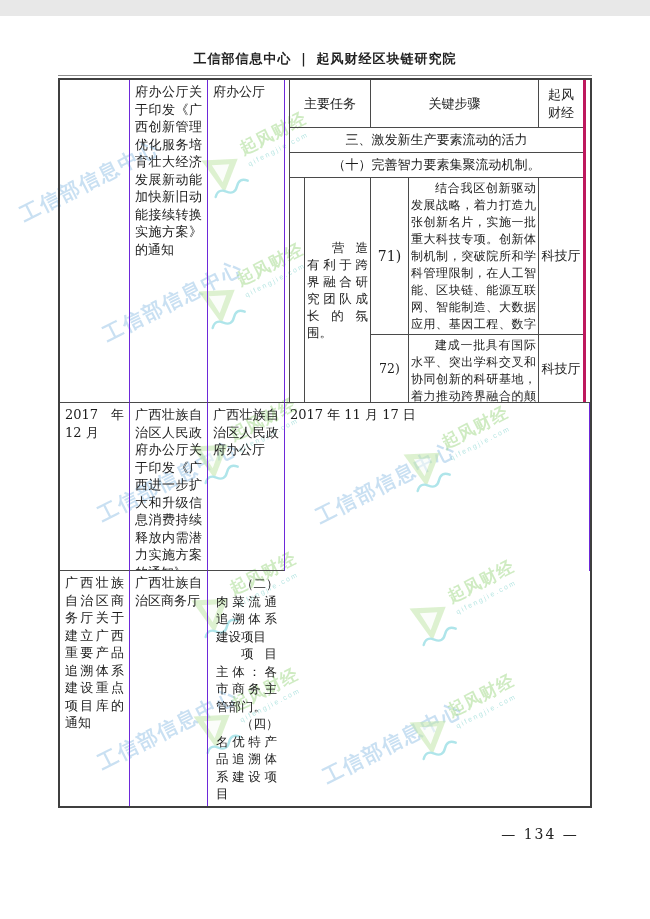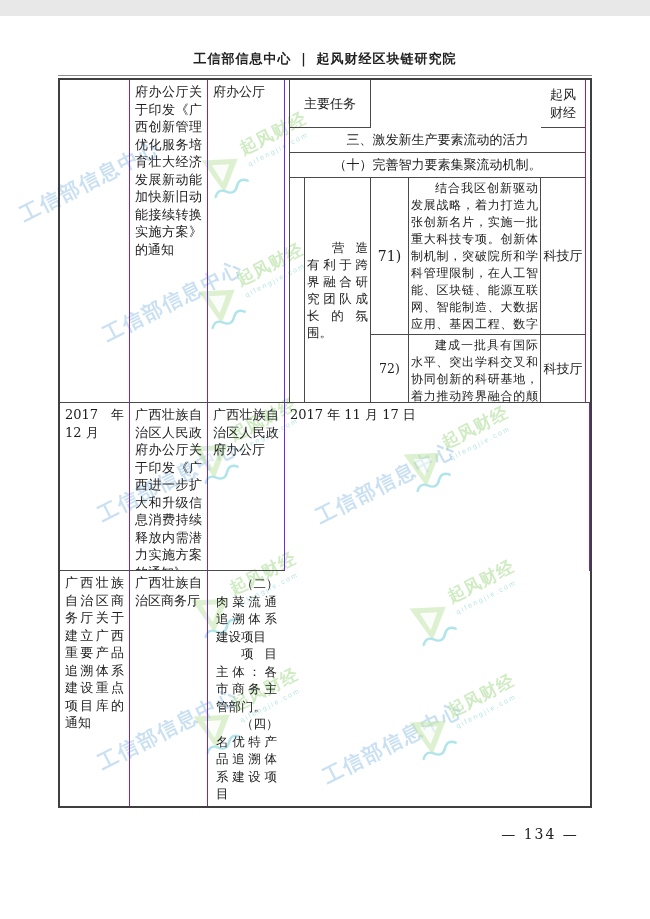--- a/index.html
+++ b/index.html
@@ -48,21 +48,21 @@
   .cell.last-col{border-right:none;}
   .cell.last-row{border-bottom:none;}
   .cell.content-cell{padding:4px 8px;font-size:12.5px;}
   .cell.content-cell p{margin:0;text-indent:2em;}
   
   .nested-wrap{padding:0 4px;border-right:none;border-bottom:1px solid #4a4a4a;box-sizing:border-box;}
   .nested{
     display:grid;height:100%;box-sizing:border-box;
     grid-template-columns:15px 66px 38px 1fr 44px;
     grid-template-rows:48px 25px 25px 157px 1fr;
-    border-left:1px solid #4a4a4a;border-right:1px solid #be185d;
+    border-left:1px solid #4a4a4a;border-right:3px solid #be185d;
   }
   .ncell{
     border-right:1px solid #4a4a4a;border-bottom:1px solid #4a4a4a;
     box-sizing:border-box;font-size:13px;overflow:hidden;
     display:flex;align-items:center;justify-content:center;text-align:center;
   }
   .ncell.nlast-col{border-right:none;}
   .ncell.nlast-row{border-bottom:none;}
   .n-h1{grid-column:1/3;grid-row:1;}
   .n-h2{grid-column:3/5;grid-row:1;}
@@ -199,20 +199,21 @@
   </div>
 
   <div class="table-outer">
 
     <div class="cell"></div>
     <div class="cell">府办公厅关于印发《广西创新管理优化服务培育壮大经济发展新动能加快新旧动能接续转换实施方案》的通知</div>
     <div class="cell">府办公厅</div>
     <div class="nested-wrap last-col">
       <div class="nested">
         <div class="ncell n-h1">主要任务</div>
+        <div class="ncell n-h2">关键步骤</div>
         <div class="ncell n-h3 nlast-col">起风财经</div>
         <div class="ncell n-sec nlast-col">三、激发新生产要素流动的活力</div>
         <div class="ncell n-sub nlast-col">（十）完善智力要素集聚流动机制。</div>
         <div class="ncell n-a nlast-row"></div>
         <div class="ncell n-b nlast-row">
             <span>营造有利于跨界融合研究团队成长的氛围。</span>
           </div>
         <div class="ncell n-no71">71)</div>
         <div class="ncell n-tx71 step-text">
             <p>结合我区创新驱动发展战略，着力打造九张创新名片，实施一批重大科技专项。创新体制机制，突破院所和学科管理限制，在人工智能、区块链、能源互联网、智能制造、大数据应用、基因工程、数字创意等交叉融合领域，构建若干产业创新中心和创新网络。</p>

